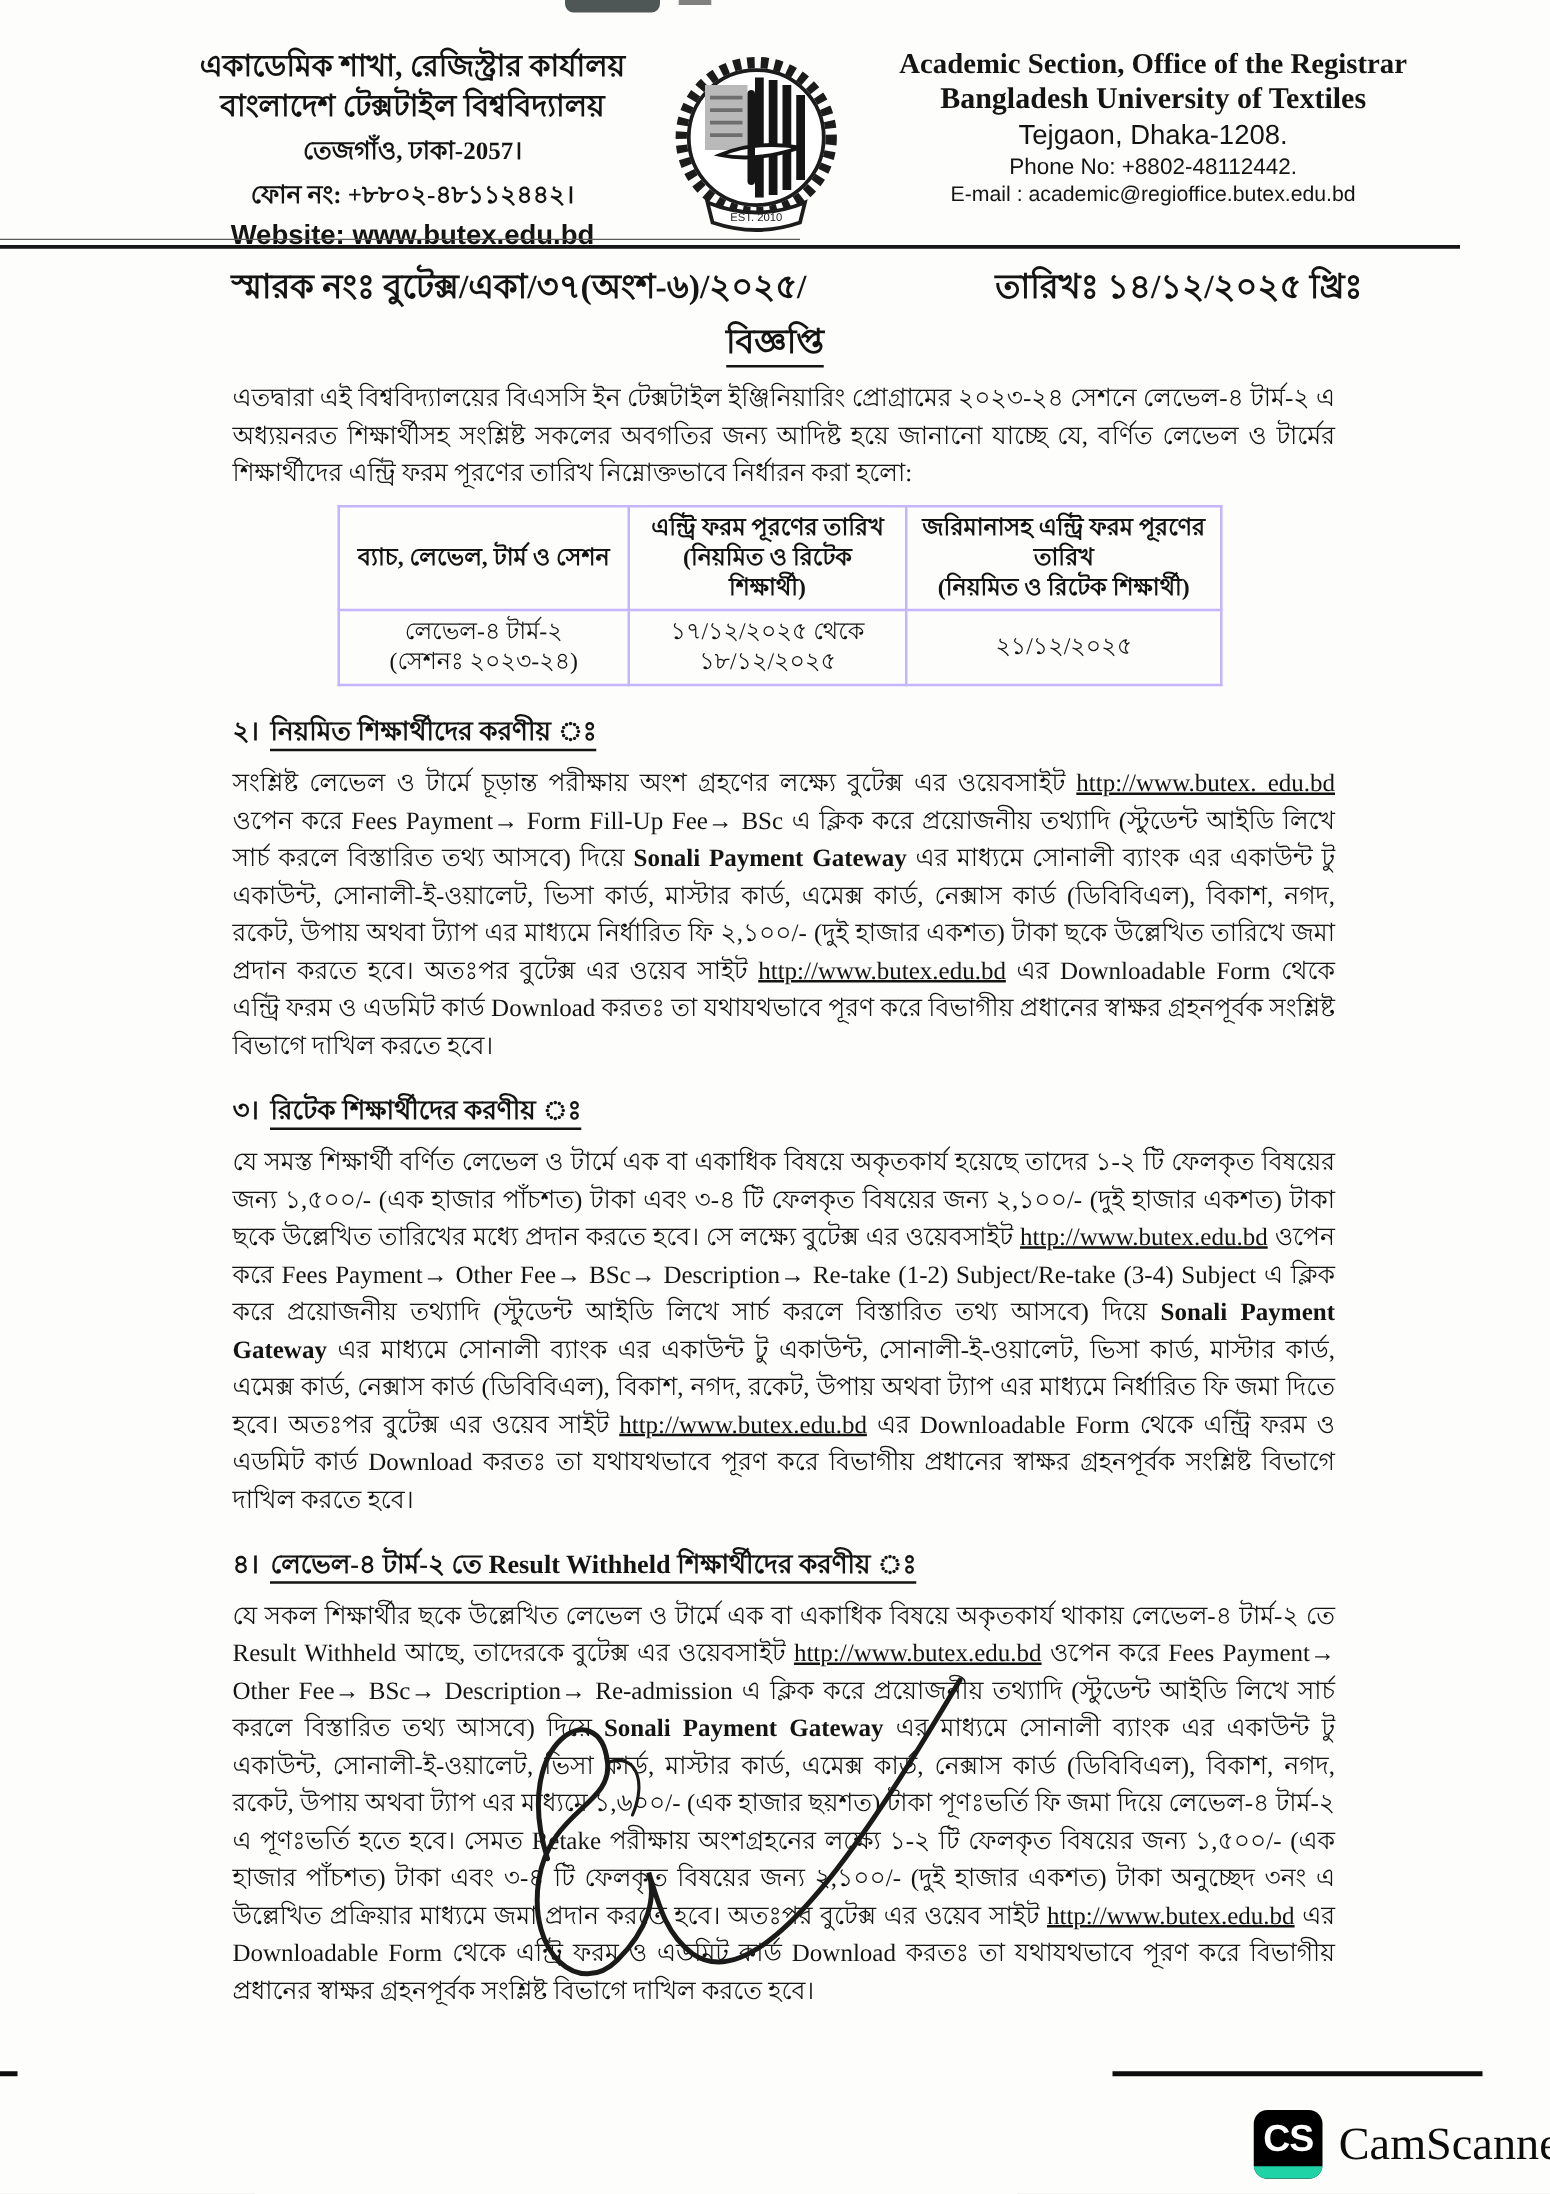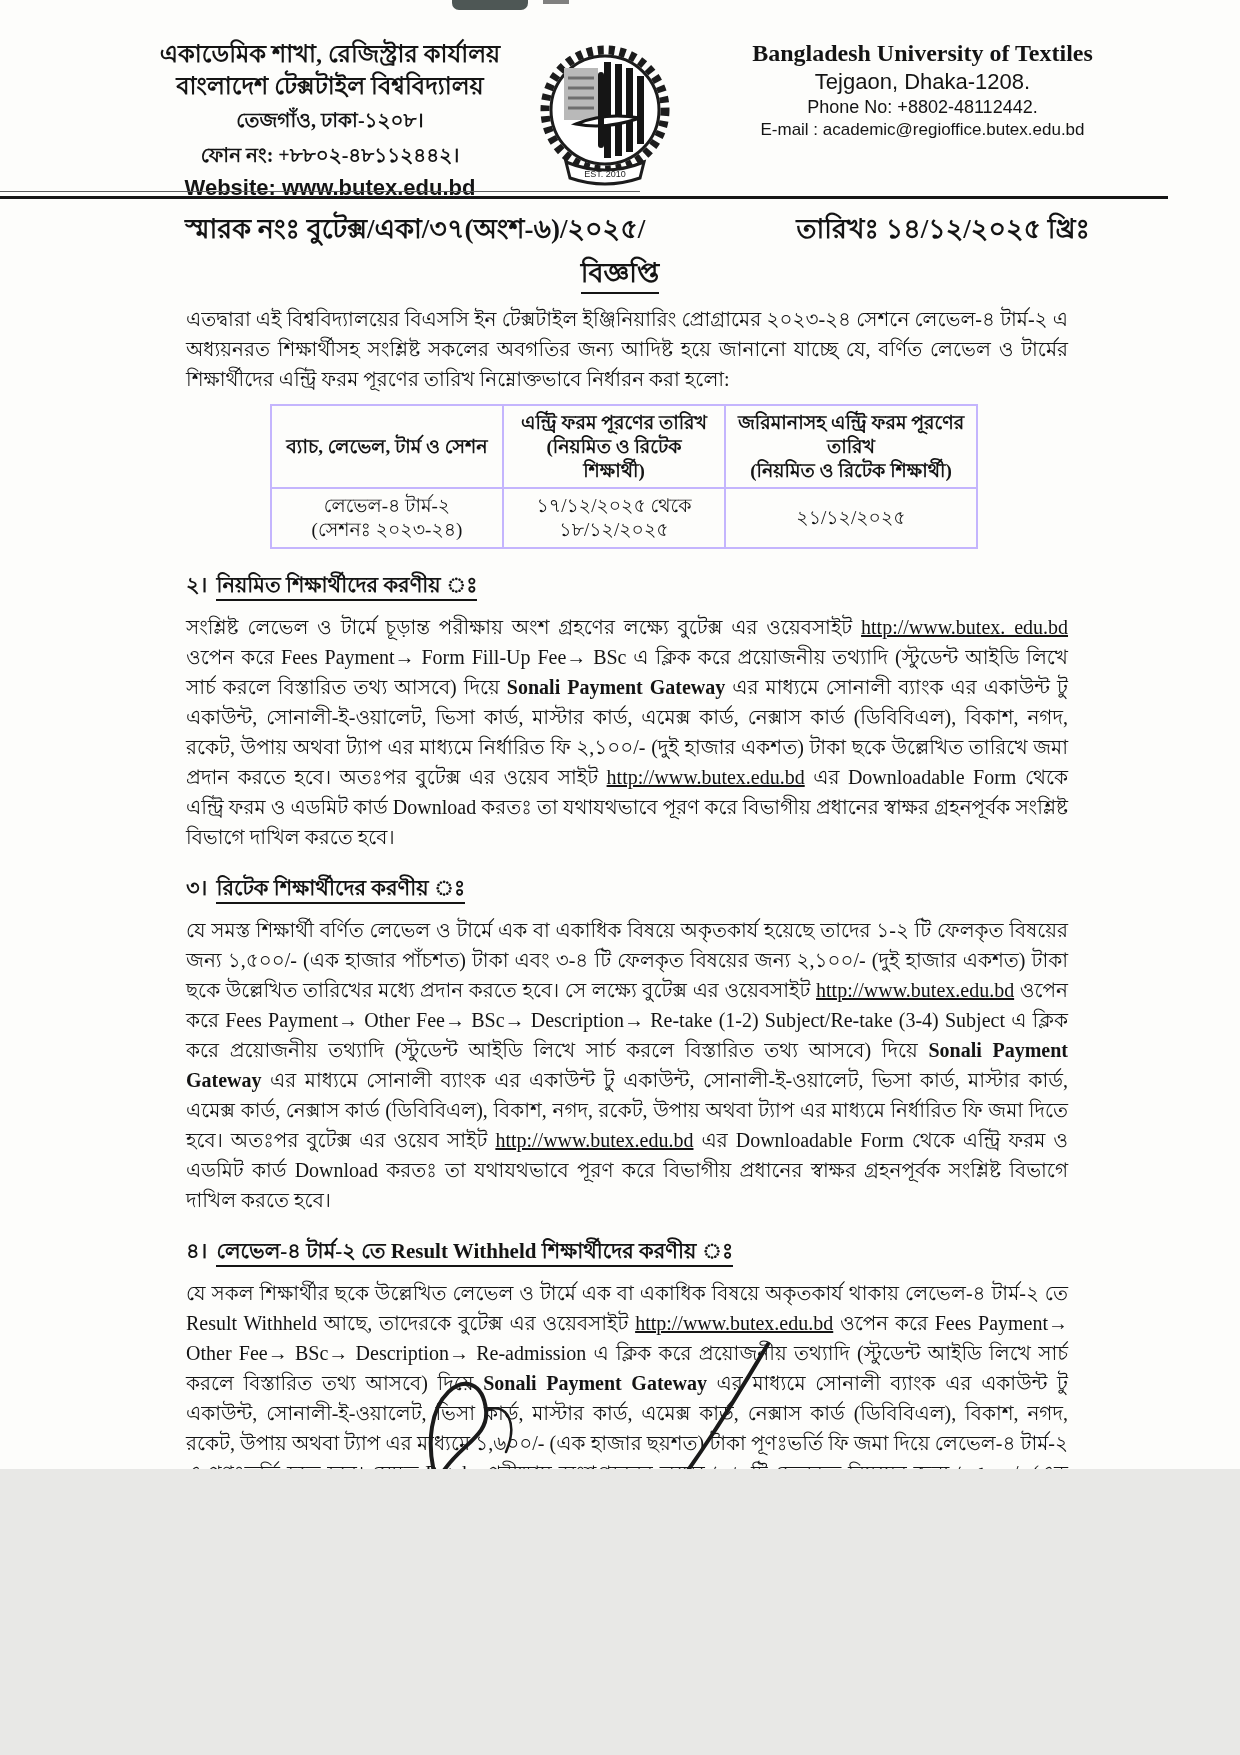--- a/index.html
+++ b/index.html
@@ -1,18 +1,18 @@
 <!DOCTYPE html>
 <html lang="bn"><head>
 <meta charset="utf-8">
 <style>
   html,body{margin:0;padding:0;background:#e8e8e6;}
   .page{
     position:relative;
-    width:1240px;height:1469px;
+    width:1240px;height:1755px;
     margin:0 auto;
     background:#fdfdfb;
     font-family:"Liberation Serif","DejaVu Serif",serif;
     color:#141414;
     overflow:hidden;
   }
   
   .hdr{position:absolute;top:38px;left:0;width:100%;display:flex;align-items:flex-start;}
   .hdr-left{width:420px;margin-left:120px;text-align:center;}
   .hdr-left .l1,.hdr-left .l2{font-size:24px;font-weight:700;line-height:1.35;}
@@ -73,21 +73,21 @@
 
 <div class="page">
 
   <div class="art-top"></div>
   <div class="art-top2"></div>
 
   <div class="hdr">
     <div class="hdr-left">
       <div class="l1">একাডেমিক শাখা, রেজিস্ট্রার কার্যালয়</div>
       <div class="l2">বাংলাদেশ টেক্সটাইল বিশ্ববিদ্যালয়</div>
-      <div class="l3">তেজগাঁও, ঢাকা-১২০৮।</div>
+      <div class="l3">তেজগাঁও, ঢাকা-2057।</div>
       <div class="l4">ফোন নং: +৮৮০২-৪৮১১২৪৪২।</div>
       <div class="l5">Website: www.butex.edu.bd</div>
     </div>
 
     <div class="hdr-logo">
       <svg width="138" height="158" viewBox="0 0 138 158">
 
         <circle cx="69" cy="72" r="60" fill="none" stroke="#1c1c1c" stroke-width="9" stroke-dasharray="6 5"></circle>
         <circle cx="69" cy="72" r="54" fill="#ffffff" stroke="#1c1c1c" stroke-width="3"></circle>
 
@@ -104,20 +104,21 @@
 
         <path d="M40 86 Q69 74 104 80 Q69 92 40 86 Z" fill="#ffffff" stroke="#151515" stroke-width="3"></path>
         <rect x="62" y="34" width="6" height="76" rx="3" fill="#151515"></rect>
 
         <path d="M30 124 Q69 140 108 124 L104 140 Q69 152 34 140 Z" fill="#ffffff" stroke="#1c1c1c" stroke-width="3"></path>
         <text x="69" y="139" font-size="9" text-anchor="middle" fill="#1c1c1c" font-family="Liberation Sans, sans-serif">EST. 2010</text>
       </svg>
     </div>
 
     <div class="hdr-right">
+      <div class="r1">Academic Section, Office of the Registrar</div>
       <div class="r2">Bangladesh University of Textiles</div>
       <div class="r3">Tejgaon, Dhaka-1208.</div>
       <div class="r4">Phone No: +8802-48112442.</div>
       <div class="r5">E-mail : academic@regioffice.butex.edu.bd</div>
     </div>
   </div>
 
   <div class="hdr-rule-thin"></div>
   <div class="hdr-rule"></div>
 

